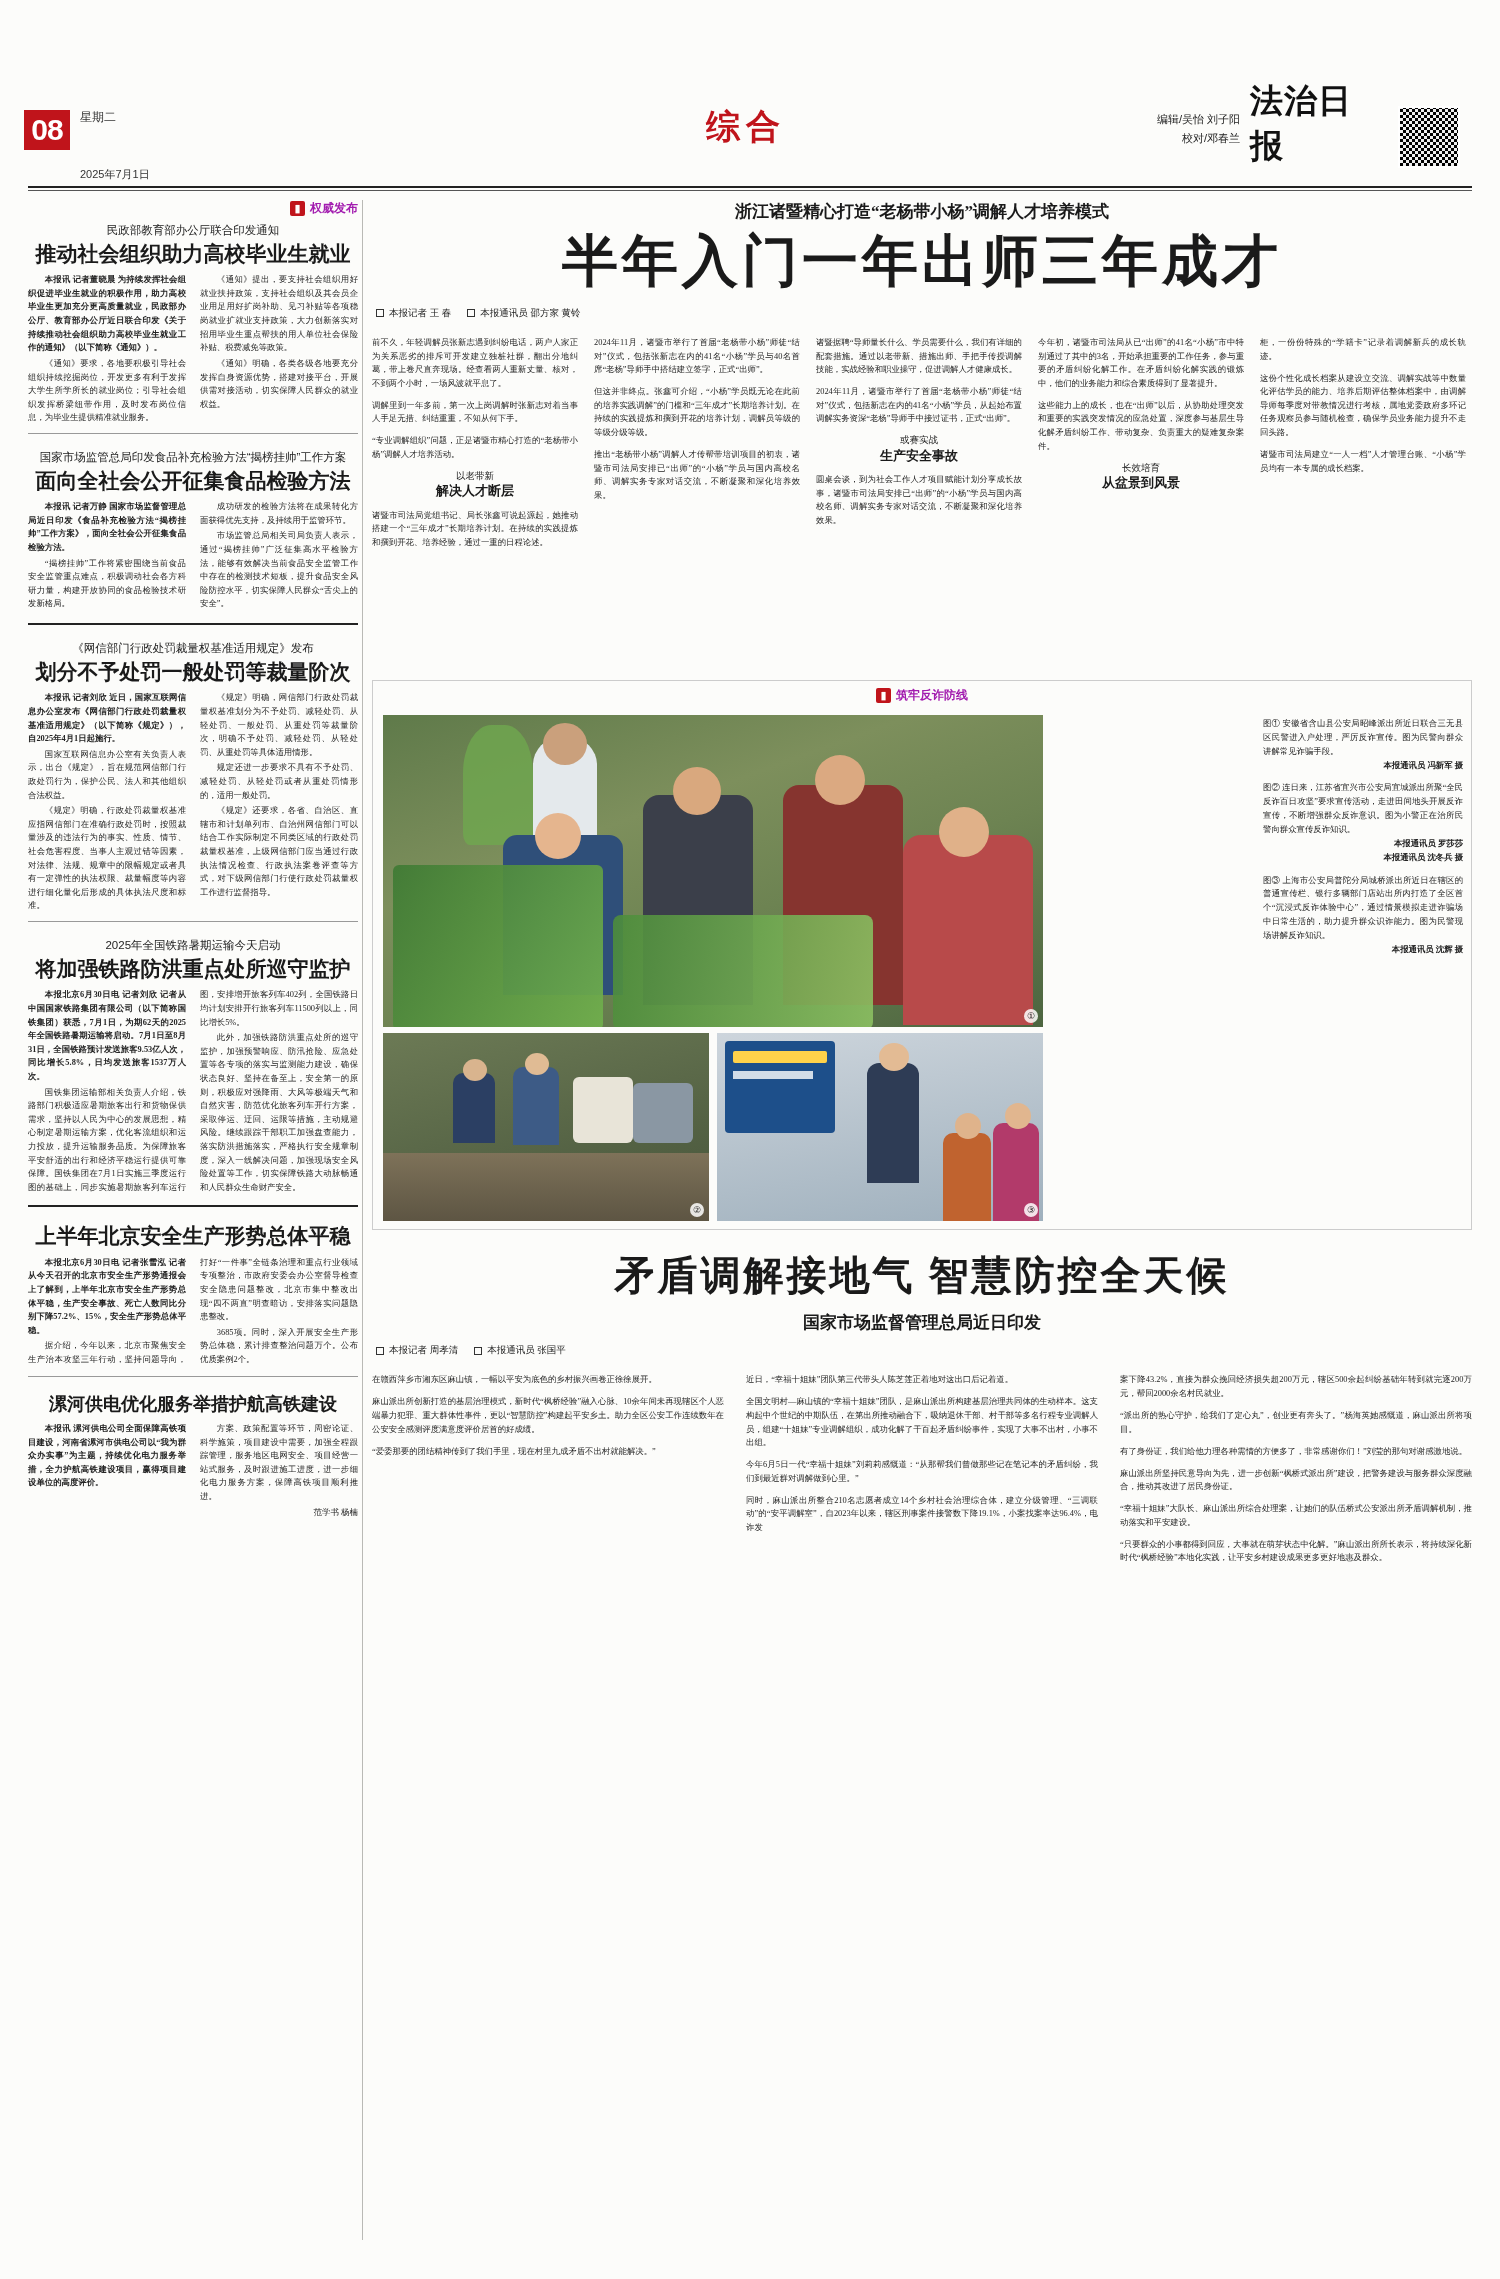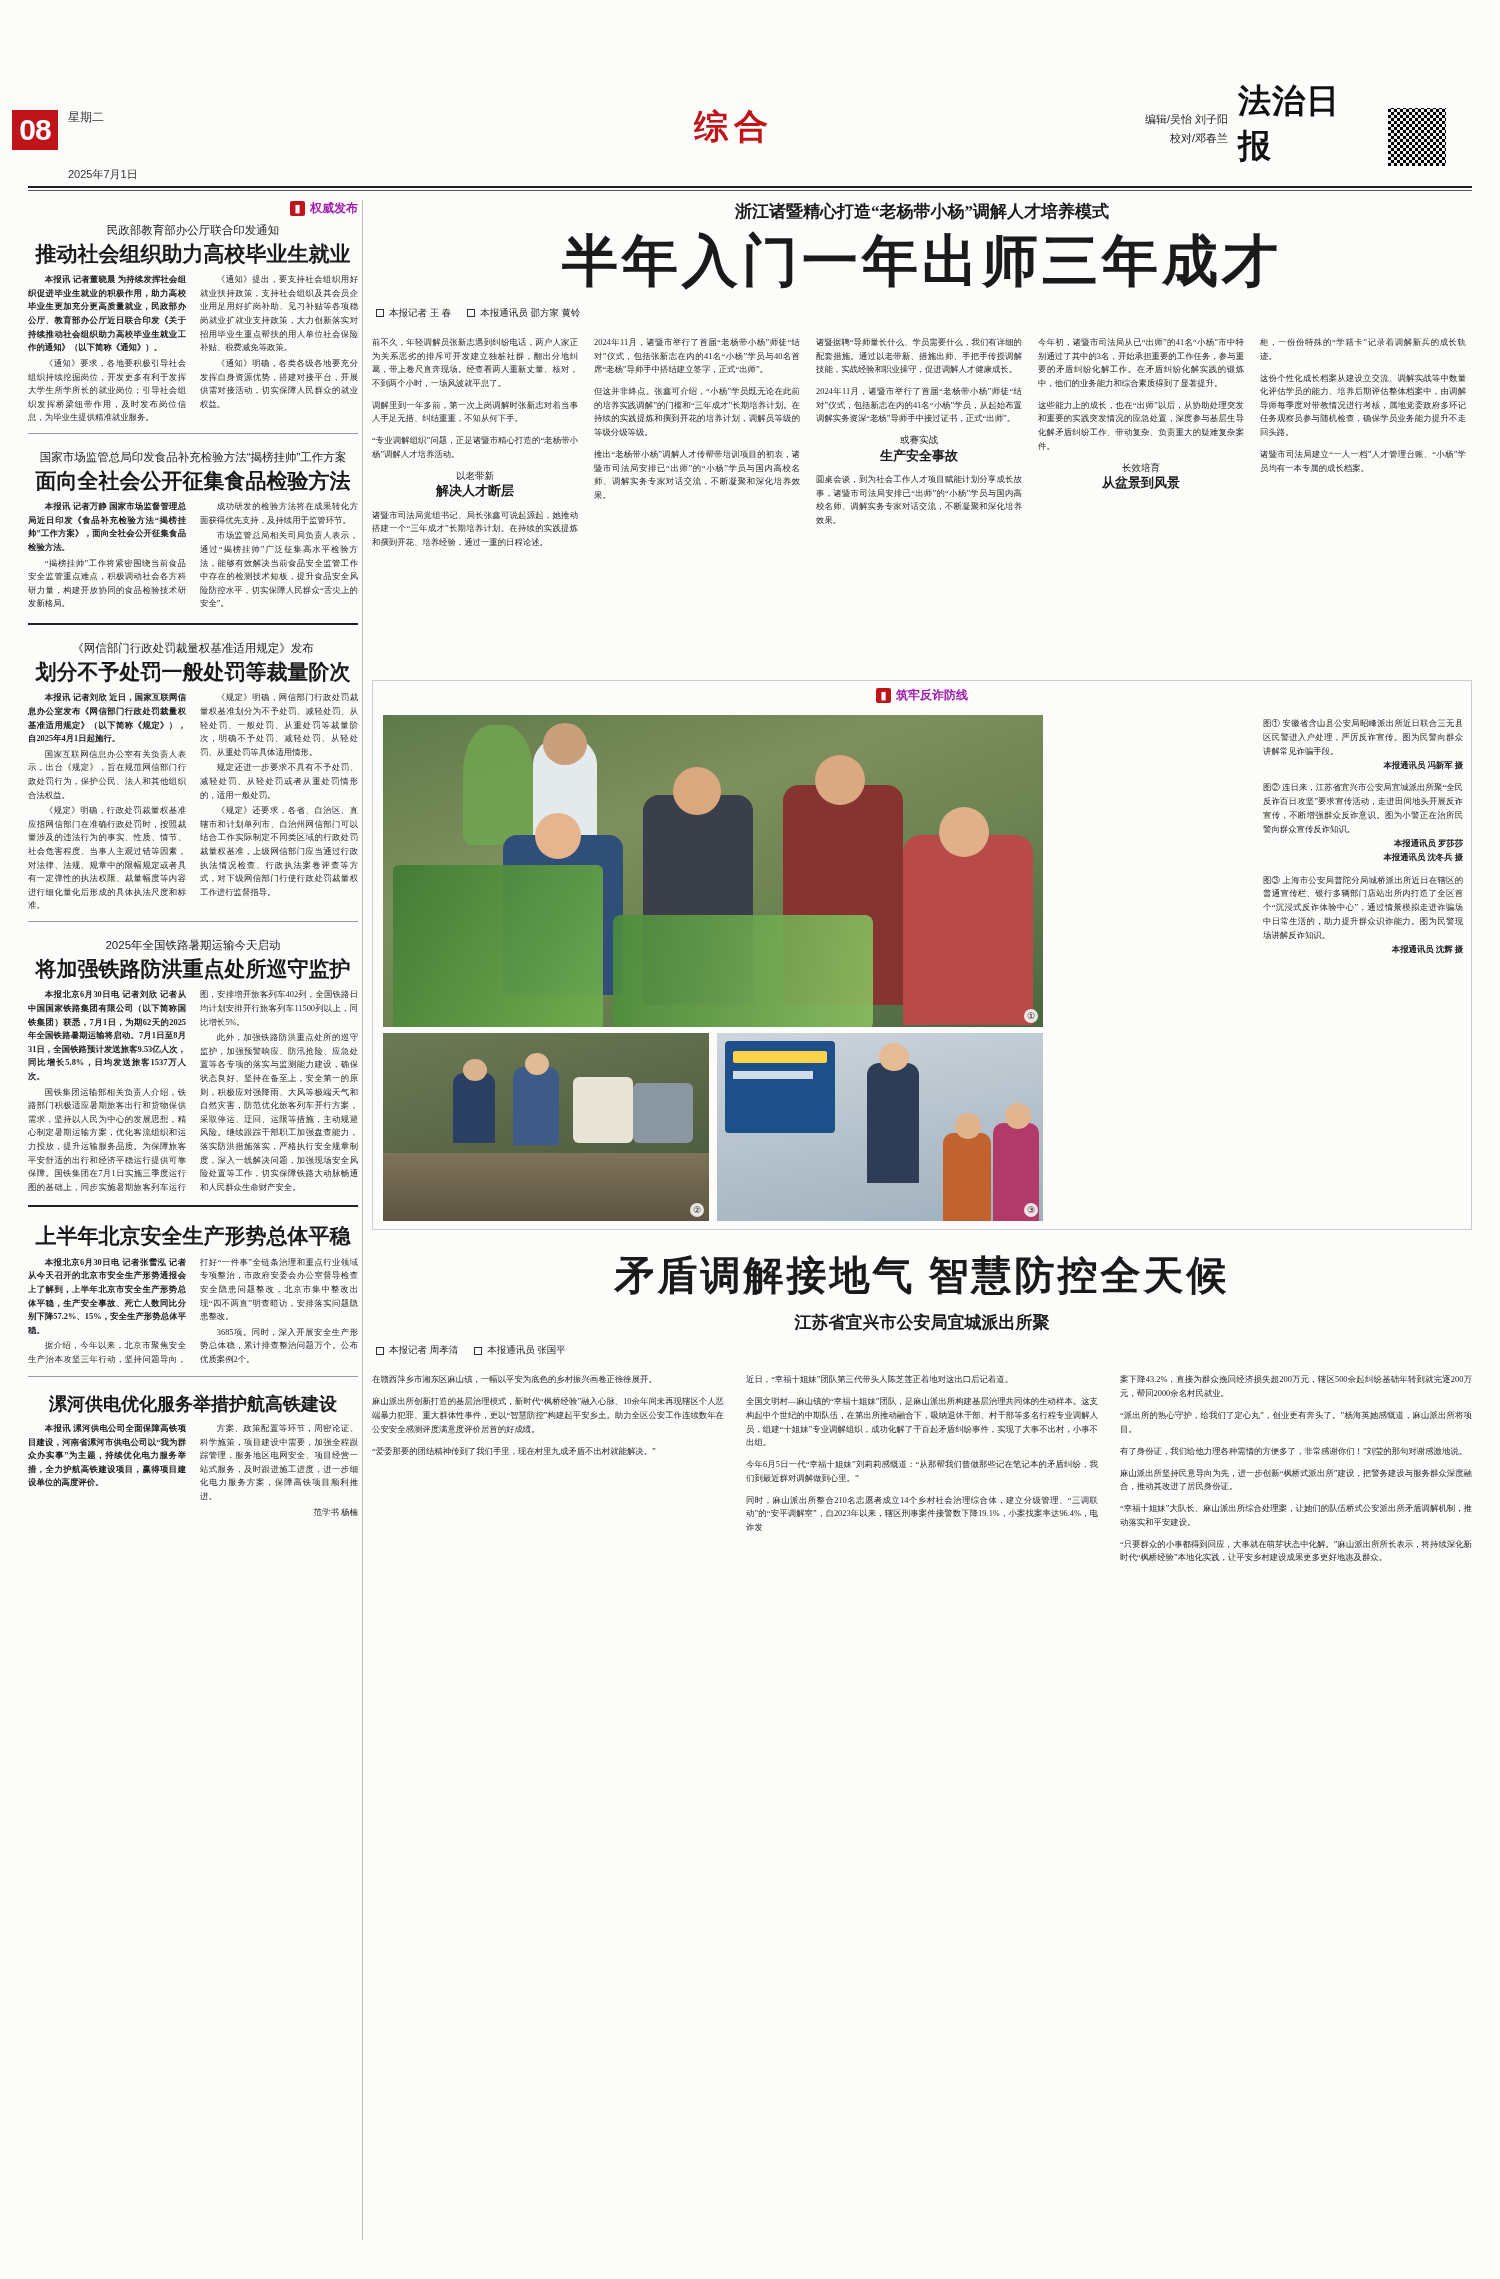--- a/index.html
+++ b/index.html
@@ -8,21 +8,21 @@
     width:1500px; height:2279px;
     background:#ffffff;
     font-family:"Liberation Sans", sans-serif;
     color:#1a1a1a;
     position:relative;
     overflow:hidden;
   }
   .page { position:absolute; left:0; top:0; width:1500px; height:2279px; background:#fcfcfa; }
 
   
-  .masthead { position:absolute; left:12px; top:104px; width:1444px; height:76px; }
+  .masthead { position:absolute; left:24px; top:104px; width:1444px; height:76px; }
   .pageno-box {
     position:absolute; left:0; top:6px; width:46px; height:40px;
     background:#c0141b; color:#fff; font-size:30px; font-weight:bold;
     display:flex; align-items:center; justify-content:center; letter-spacing:-1px;
   }
   .date-block { position:absolute; left:56px; top:4px; line-height:1.5; }
   .date-block .dw { font-size:12px; color:#333; }
   .date-block .dd { font-size:11px; color:#333;margin-top:40px; }
   .section-title {
     position:absolute; left:0; right:0; top:0; text-align:center;
@@ -355,21 +355,21 @@
       </div>
       <div class="cap">
         <span>图③  上海市公安局普陀分局城桥派出所近日在辖区的普通宣传栏、银行多辆部门店站出所内打造了全区首个“沉浸式反诈体验中心”，通过情景模拟走进诈骗场中日常生活的，助力提升群众识诈能力。图为民警现场讲解反诈知识。</span>
         <span class="src">本报通讯员  沈辉 摄</span>
       </div>
     </div>
   </div>
 
   <div class="bottomart">
     <div class="big2">矛盾调解接地气  智慧防控全天候</div>
-    <div class="sub2">江苏省宜兴市公安局宜城派出所聚</div>
+    <div class="sub2">国家市场监督管理总局近日印发</div>
     <div class="bylines">
       <span class="bl">
         <span class="sq"></span>
         <span>本报记者    周孝清</span>
       </span>
       <span class="bl">
         <span class="sq"></span>
         <span>本报通讯员  张国平</span>
       </span>
     </div>

